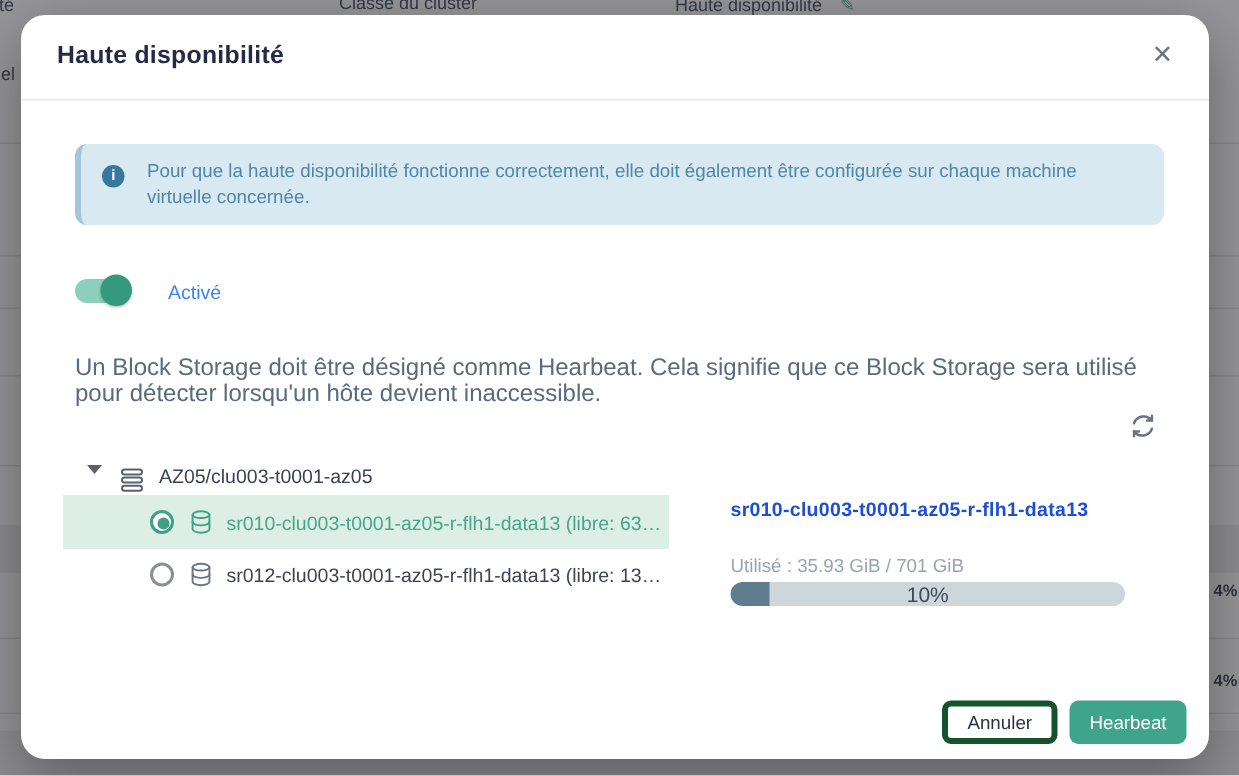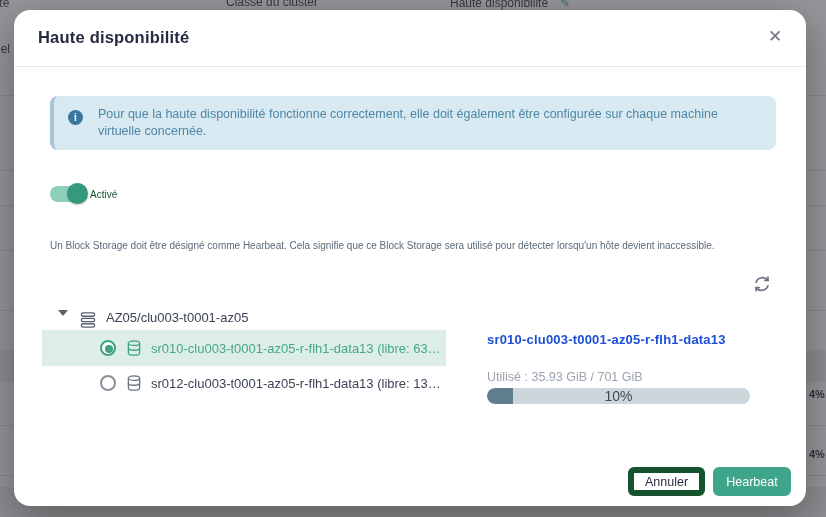--- a/index.html
+++ b/index.html
@@ -33,25 +33,25 @@
     border-radius:50%; background:#39789e; color:#ffffff; font-size:10px; font-weight:bold;
     text-align:center; line-height:15px; font-style:normal; }
   .banner-text { position:absolute; left:44px; top:10px; max-width:660px;
     color:#4f87a5; font-size:12.5px; line-height:17px; }
 
   
   .toggle-row { position:absolute; left:36px; top:174px; height:20px; display:flex; align-items:center; }
   .toggle { position:relative; width:36px; height:16px; border-radius:8px; background:#8ccfba; cursor:pointer; }
   .toggle-knob { position:absolute; right:-2px; top:-3px; width:21px; height:21px; border-radius:50%;
     background:#35997e; box-shadow:0 1px 2px rgba(0,0,0,.25); }
-  .toggle-label { margin-left:4px; font-size:10px; color:#14532d; }
+  .toggle-label { margin-left:26px; font-size:13px; color:#3b82f6; }
 
   
   .descr { position:absolute; left:36px; top:227px; width:728px;
-    color:#5a6b7b; font-size:10px; line-height:17px; }
+    color:#5a6b7b; font-size:16px; line-height:17px; }
 
   
   .refresh { position:absolute; left:737px; top:263px; width:22px; height:22px; cursor:pointer; }
 
   
   .tree-group { position:absolute; left:44px; top:300px; display:flex; }
   .caret { width:0; height:0; border-left:5px solid transparent; border-right:5px solid transparent;
     border-top:6px solid #5a6270; margin-right:10px; cursor:pointer; }
   .group-icon { width:20px; height:20px; margin-right:8px; }
   .group-label { font-size:13px; color:#3a4254; }
@@ -75,21 +75,21 @@
   .progress { position:absolute; left:473px; top:378px; width:263px; height:16px;
     border-radius:8px; background:#ccd6db; overflow:hidden; }
   .progress-fill { position:absolute; left:0; top:0; height:100%; background:#5e7d8d;
     border-radius:8px 0 0 8px; }
   .progress-label { position:absolute; width:100%; text-align:center; font-size:14px;
     line-height:16px; color:#3f4a5a; }
 
   
   .btn { position:absolute; top:457px; height:29px; border-radius:6px; font-size:12.5px;
     font-family:"Liberation Sans", sans-serif; cursor:pointer; }
-  .btn-cancel { left:614px; width:77px; background:#ffffff; border:6px solid #14532d; color:#2b3144; }
+  .btn-cancel { left:614px; width:77px; background:#ffffff; border:4px solid #14532d; color:#2b3144; }
   .btn-submit { left:699px; width:78px; background:#3fa58a; border:none; color:#ffffff; }
 
   svg { display:block; }
 </style>
 </head>
 <body>
 
 <div class="bg-page">
   <div class="bg-stripe" style="top:350px; height:32px; background:#dcdcdf;"></div>
   <div class="bg-stripe" style="top:487px; height:30px; background:#dcdcdf;"></div>

